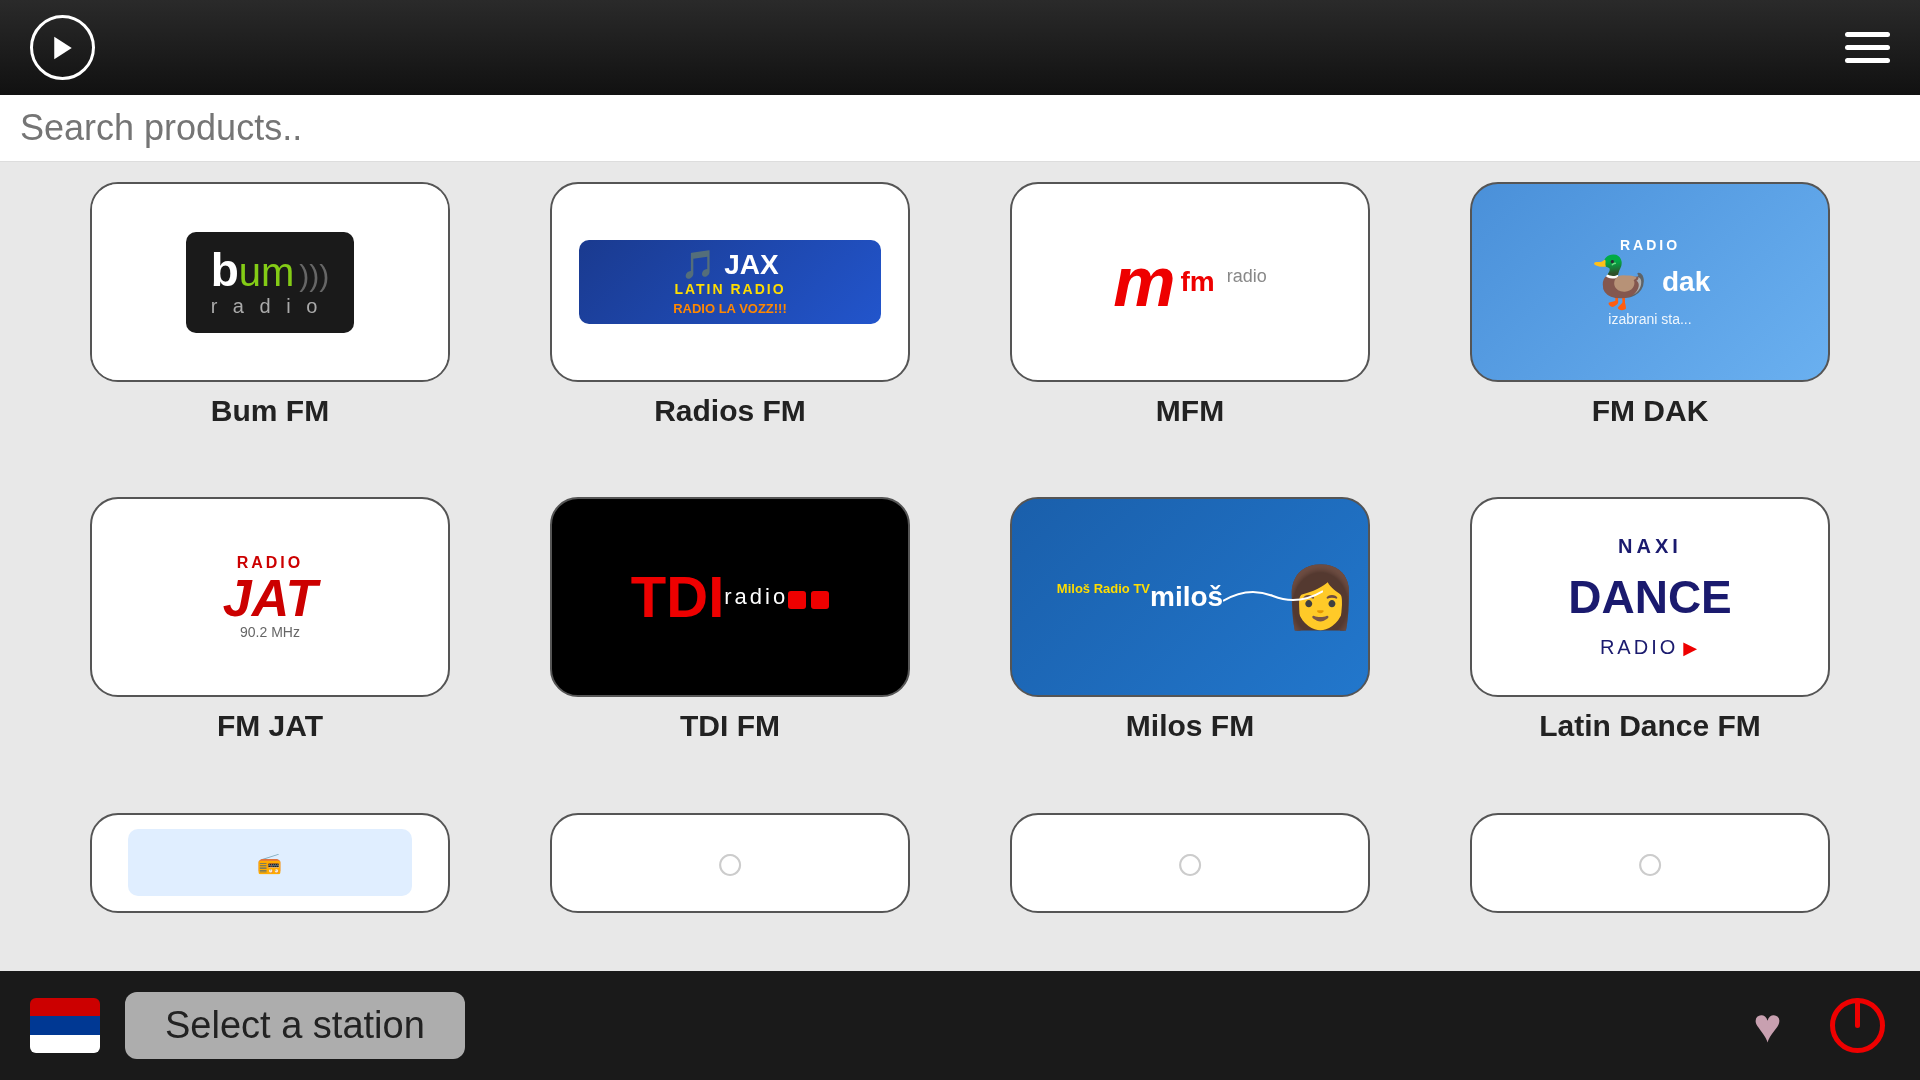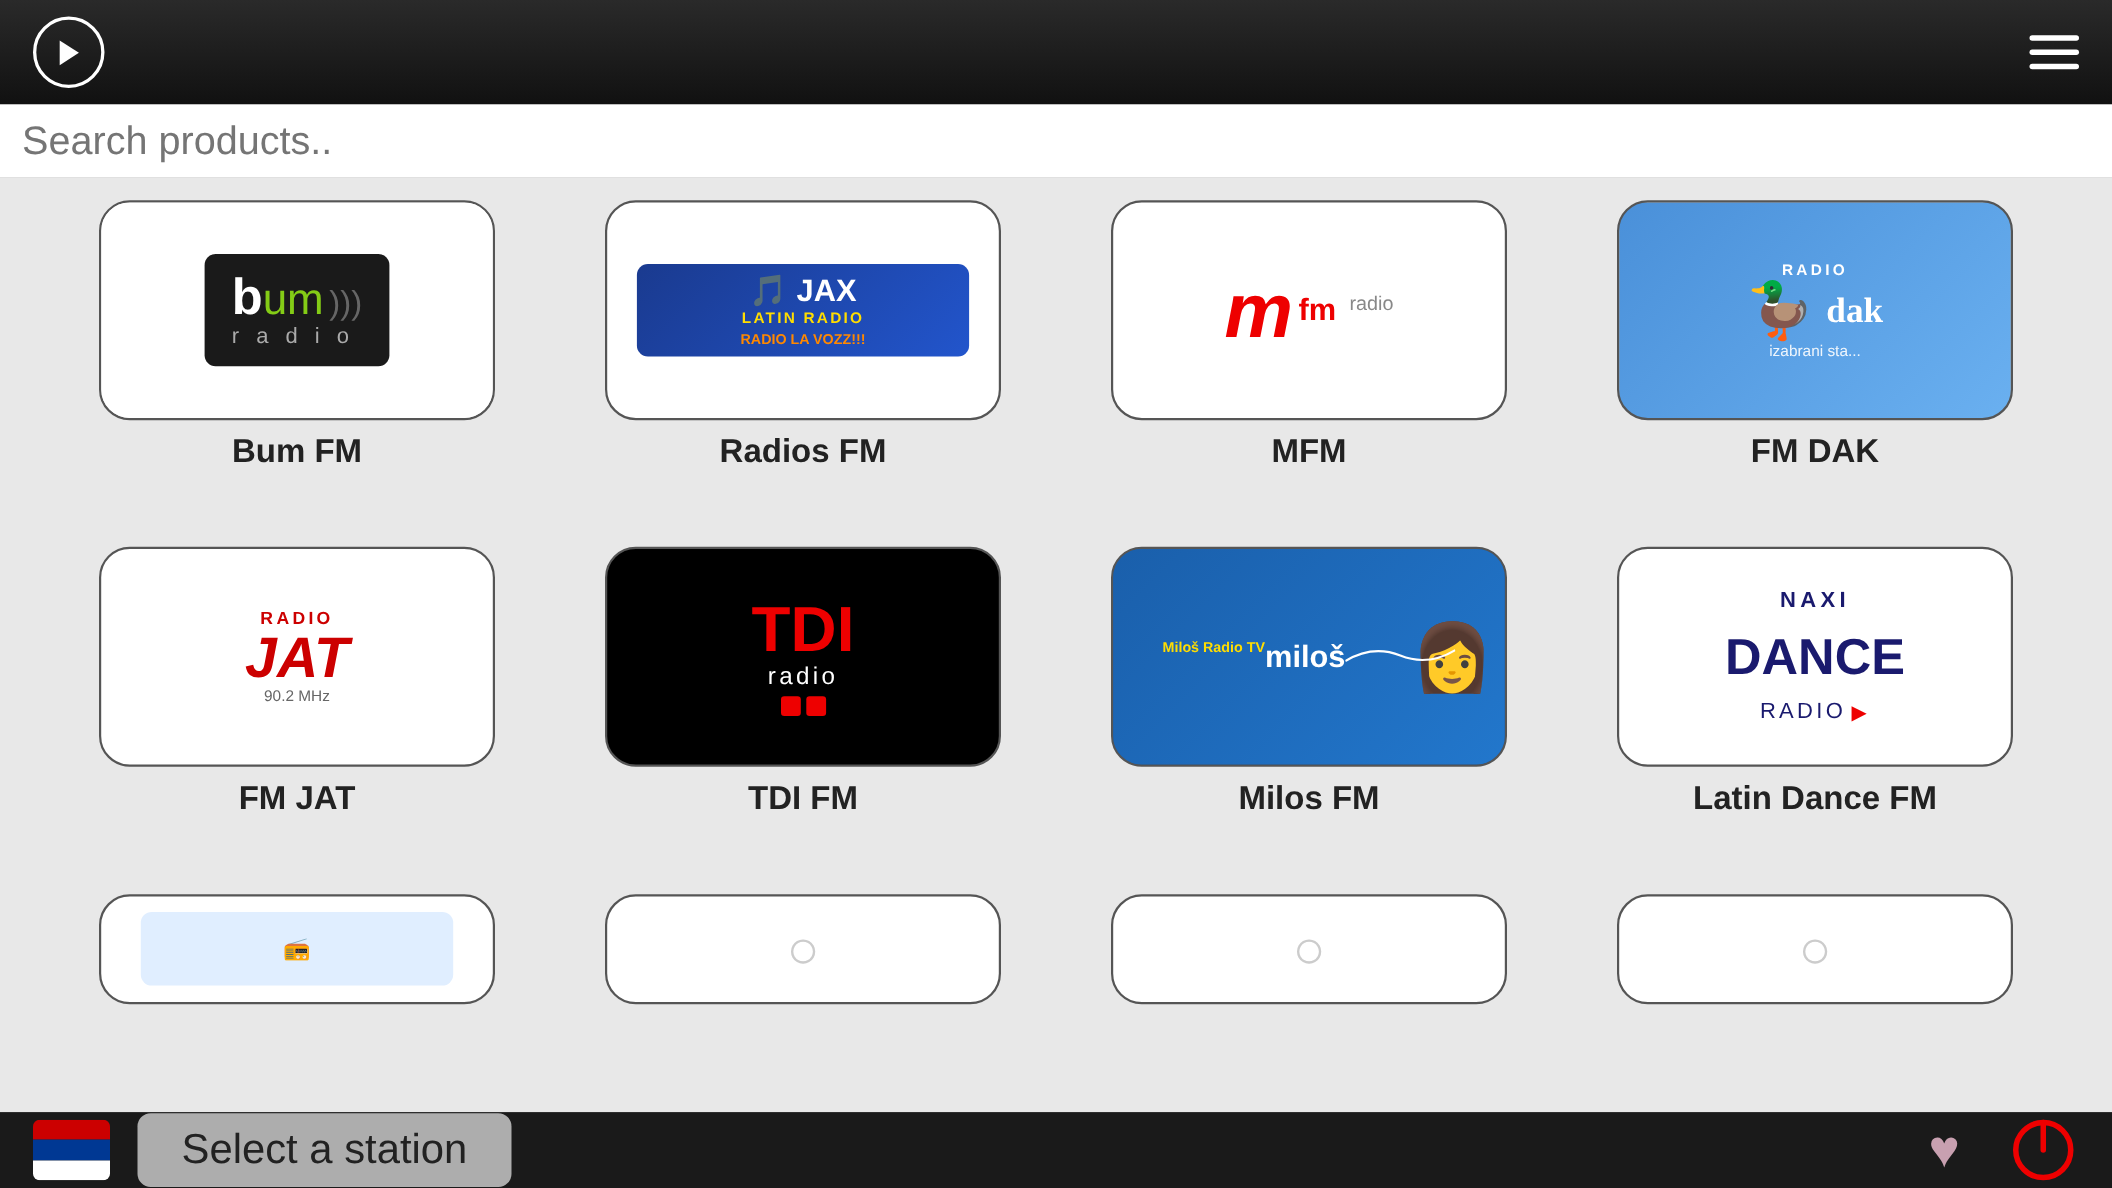--- a/index.html
+++ b/index.html
@@ -166,33 +166,33 @@
     .mfm-m1 { font-size: 70px; font-weight: 900; color: #e00; font-style: italic; line-height:1; }
     .mfm-fm { display: flex; flex-direction: row; gap: 12px; }
     .mfm-fm span:first-child { font-size: 28px; font-weight: bold; color: #e00; }
     .mfm-fm span:last-child { font-size: 18px; color: #888; }
 
     
     .fmdak-card { background: linear-gradient(135deg, #4a90d9, #6ab0f0); }
     .fmdak-inner { display: flex; flex-direction: column; align-items: center; justify-content: center; width: 100%; height: 100%; }
     .fmdak-radio-label { font-size: 14px; font-weight: bold; color: #fff; letter-spacing: 3px; }
     .fmdak-bird { font-size: 50px; }
-    .fmdak-dak { font-size: 32px; font-weight: 900; color: #fff; font-family: Liberation Serif, serif; }
+    .fmdak-dak { font-size: 28px; font-weight: 900; color: #fff; }
     .fmdak-sub { font-size: 14px; color: #fff; opacity: 0.9; }
 
     
     .fmjat-card { background: #fff; }
     .fmjat-inner { display: flex; flex-direction: column; align-items: center; }
     .fmjat-radio { font-size: 16px; font-weight: bold; color: #c00; letter-spacing: 3px; }
     .fmjat-jat { font-size: 52px; font-weight: 900; color: #c00; font-style: italic; line-height: 1; }
     .fmjat-freq { font-size: 14px; color: #666; }
 
     
     .tdifm-card { background: #000; }
-    .tdifm-inner { display: flex; flex-direction: column; align-items: center; }
+    .tdifm-inner { display: flex; flex-direction: row; align-items: center; }
     .tdifm-tdi { font-size: 58px; font-weight: 900; color: #e00; line-height:1; }
     .tdifm-radio { font-size: 22px; color: #fff; letter-spacing: 3px; }
     .tdifm-squares { display: flex; gap: 5px; margin-top: 5px; }
     .tdifm-sq { width: 18px; height: 18px; background: #e00; border-radius: 3px; }
 
     
     .milosfm-card { background: #1a5fab; overflow: hidden; }
     .milosfm-inner { width: 100%; height: 100%; position: relative; display: flex; align-items: center; justify-content: center; }
     .milosfm-bg { position: absolute; inset: 0; background: linear-gradient(135deg, #1a5fab, #2277cc); }
     .milosfm-text { position: relative; z-index: 1; display: flex; flex-direction: row; align-items: flex-start; padding: 10px; }
@@ -221,21 +221,21 @@
       overflow: hidden;
     }
     .partial-icon { font-size: 50px; color: #ccc; }
 
     
     .bottom-bar {
       position: absolute;
       bottom: 0;
       left: 0;
       right: 0;
-      height: 69px;
+      height: 109px;
       background: #1a1a1a;
       display: flex;
       align-items: center;
       padding: 0 30px;
       gap: 25px;
     }
     .flag-icon {
       width: 70px;
       height: 55px;
       border-radius: 6px;

